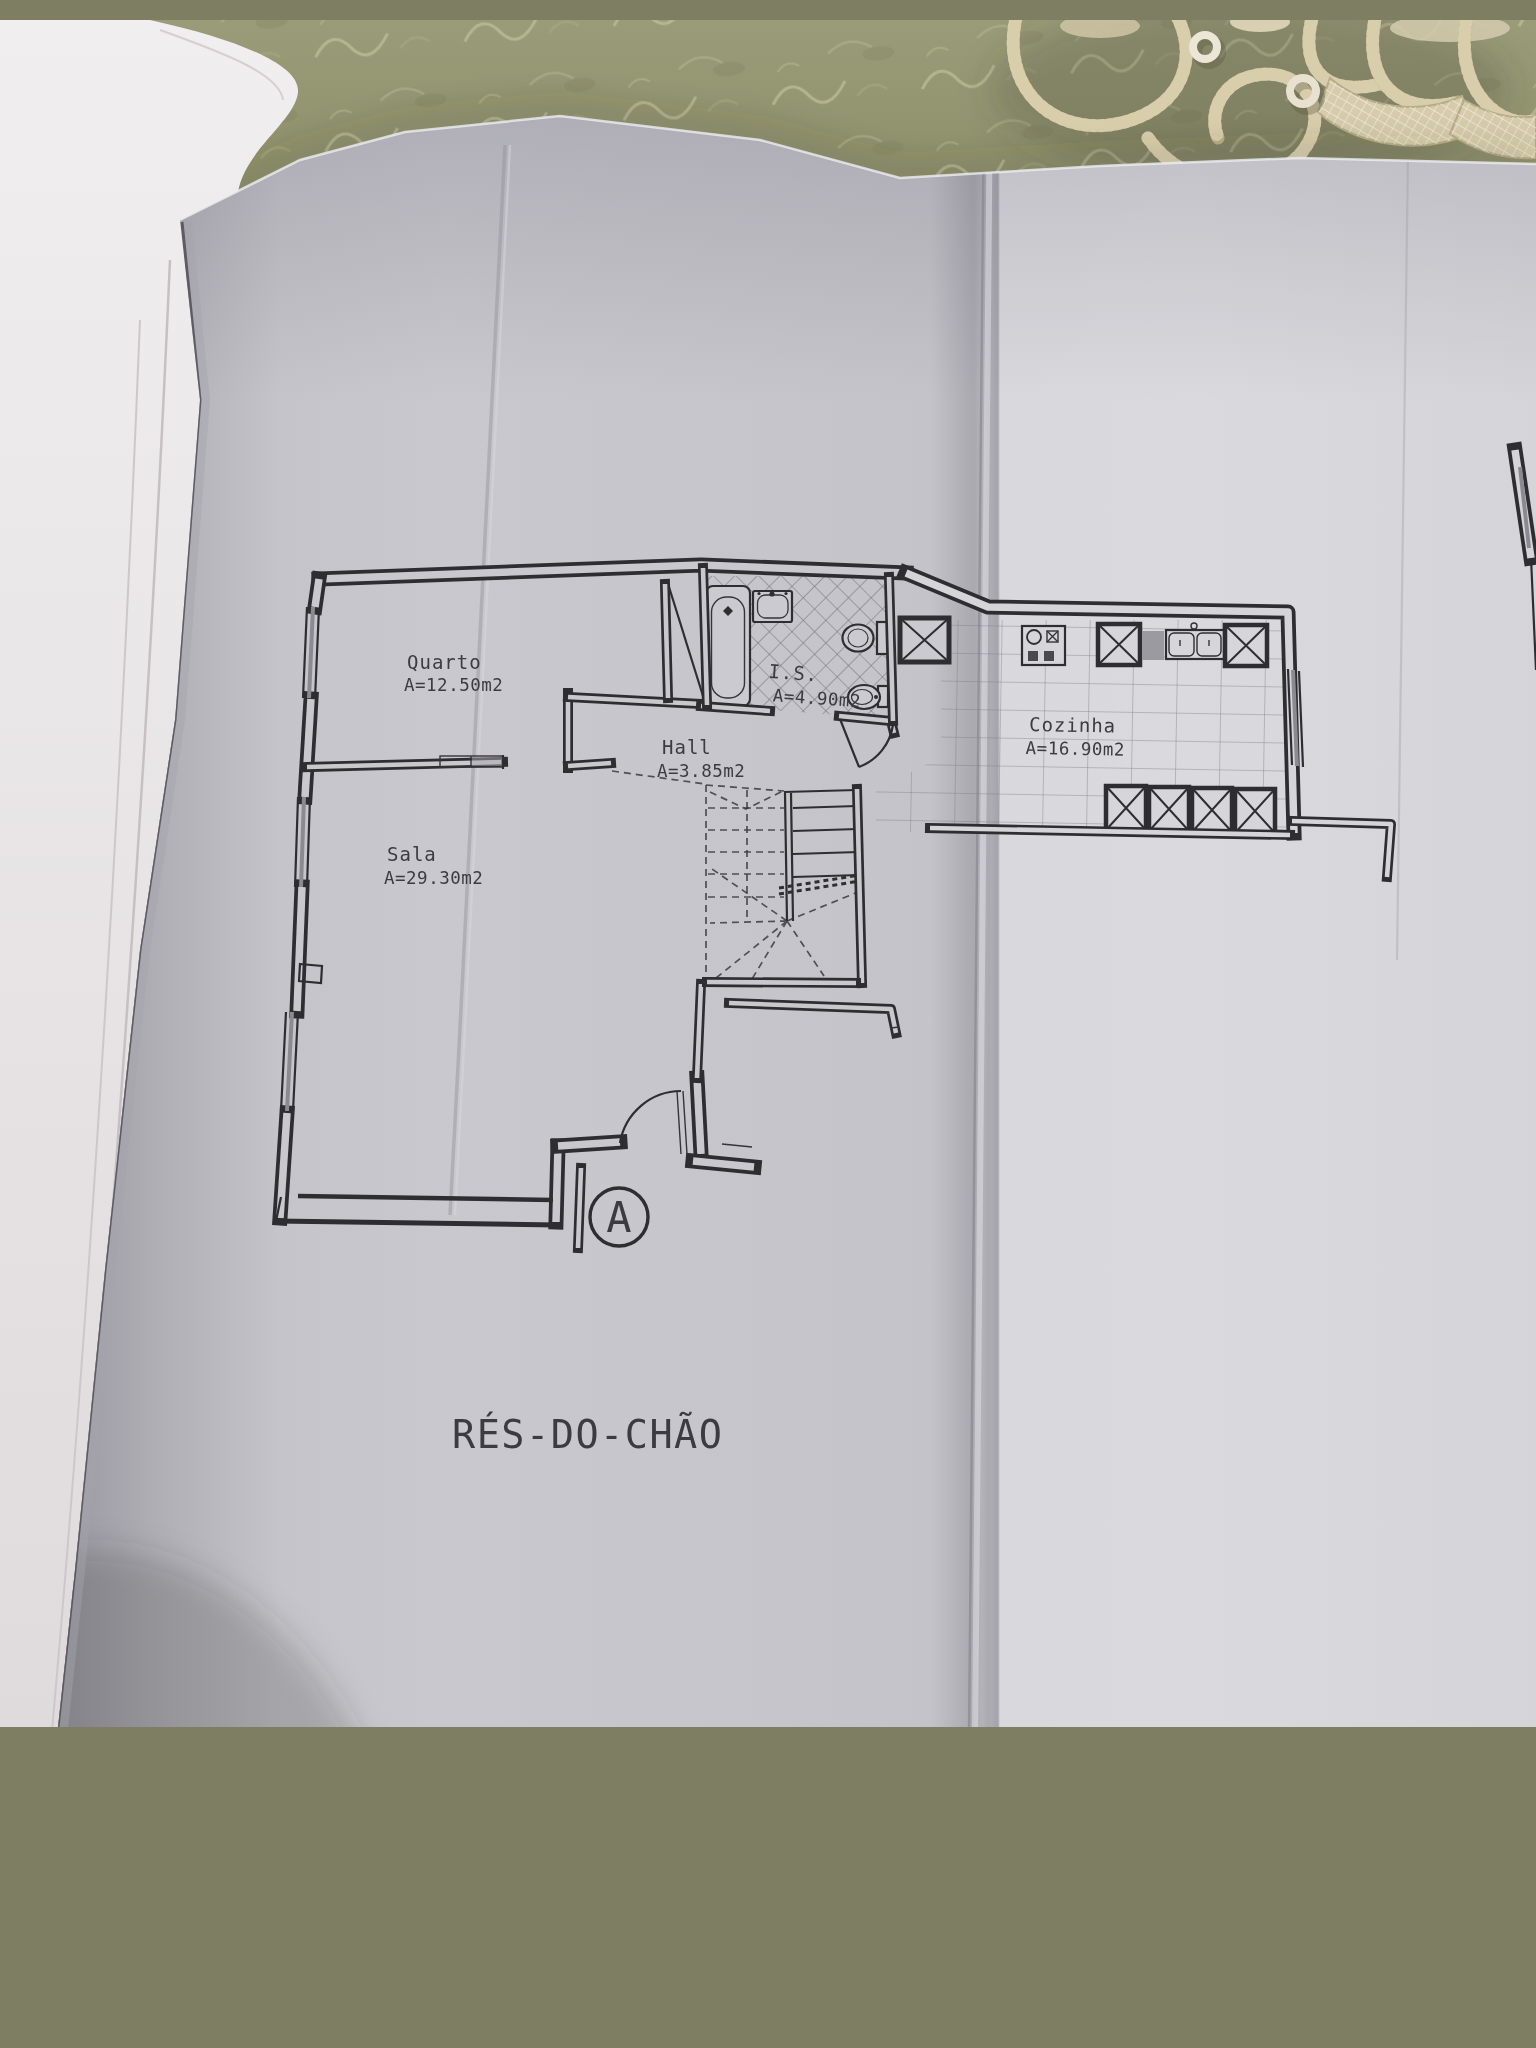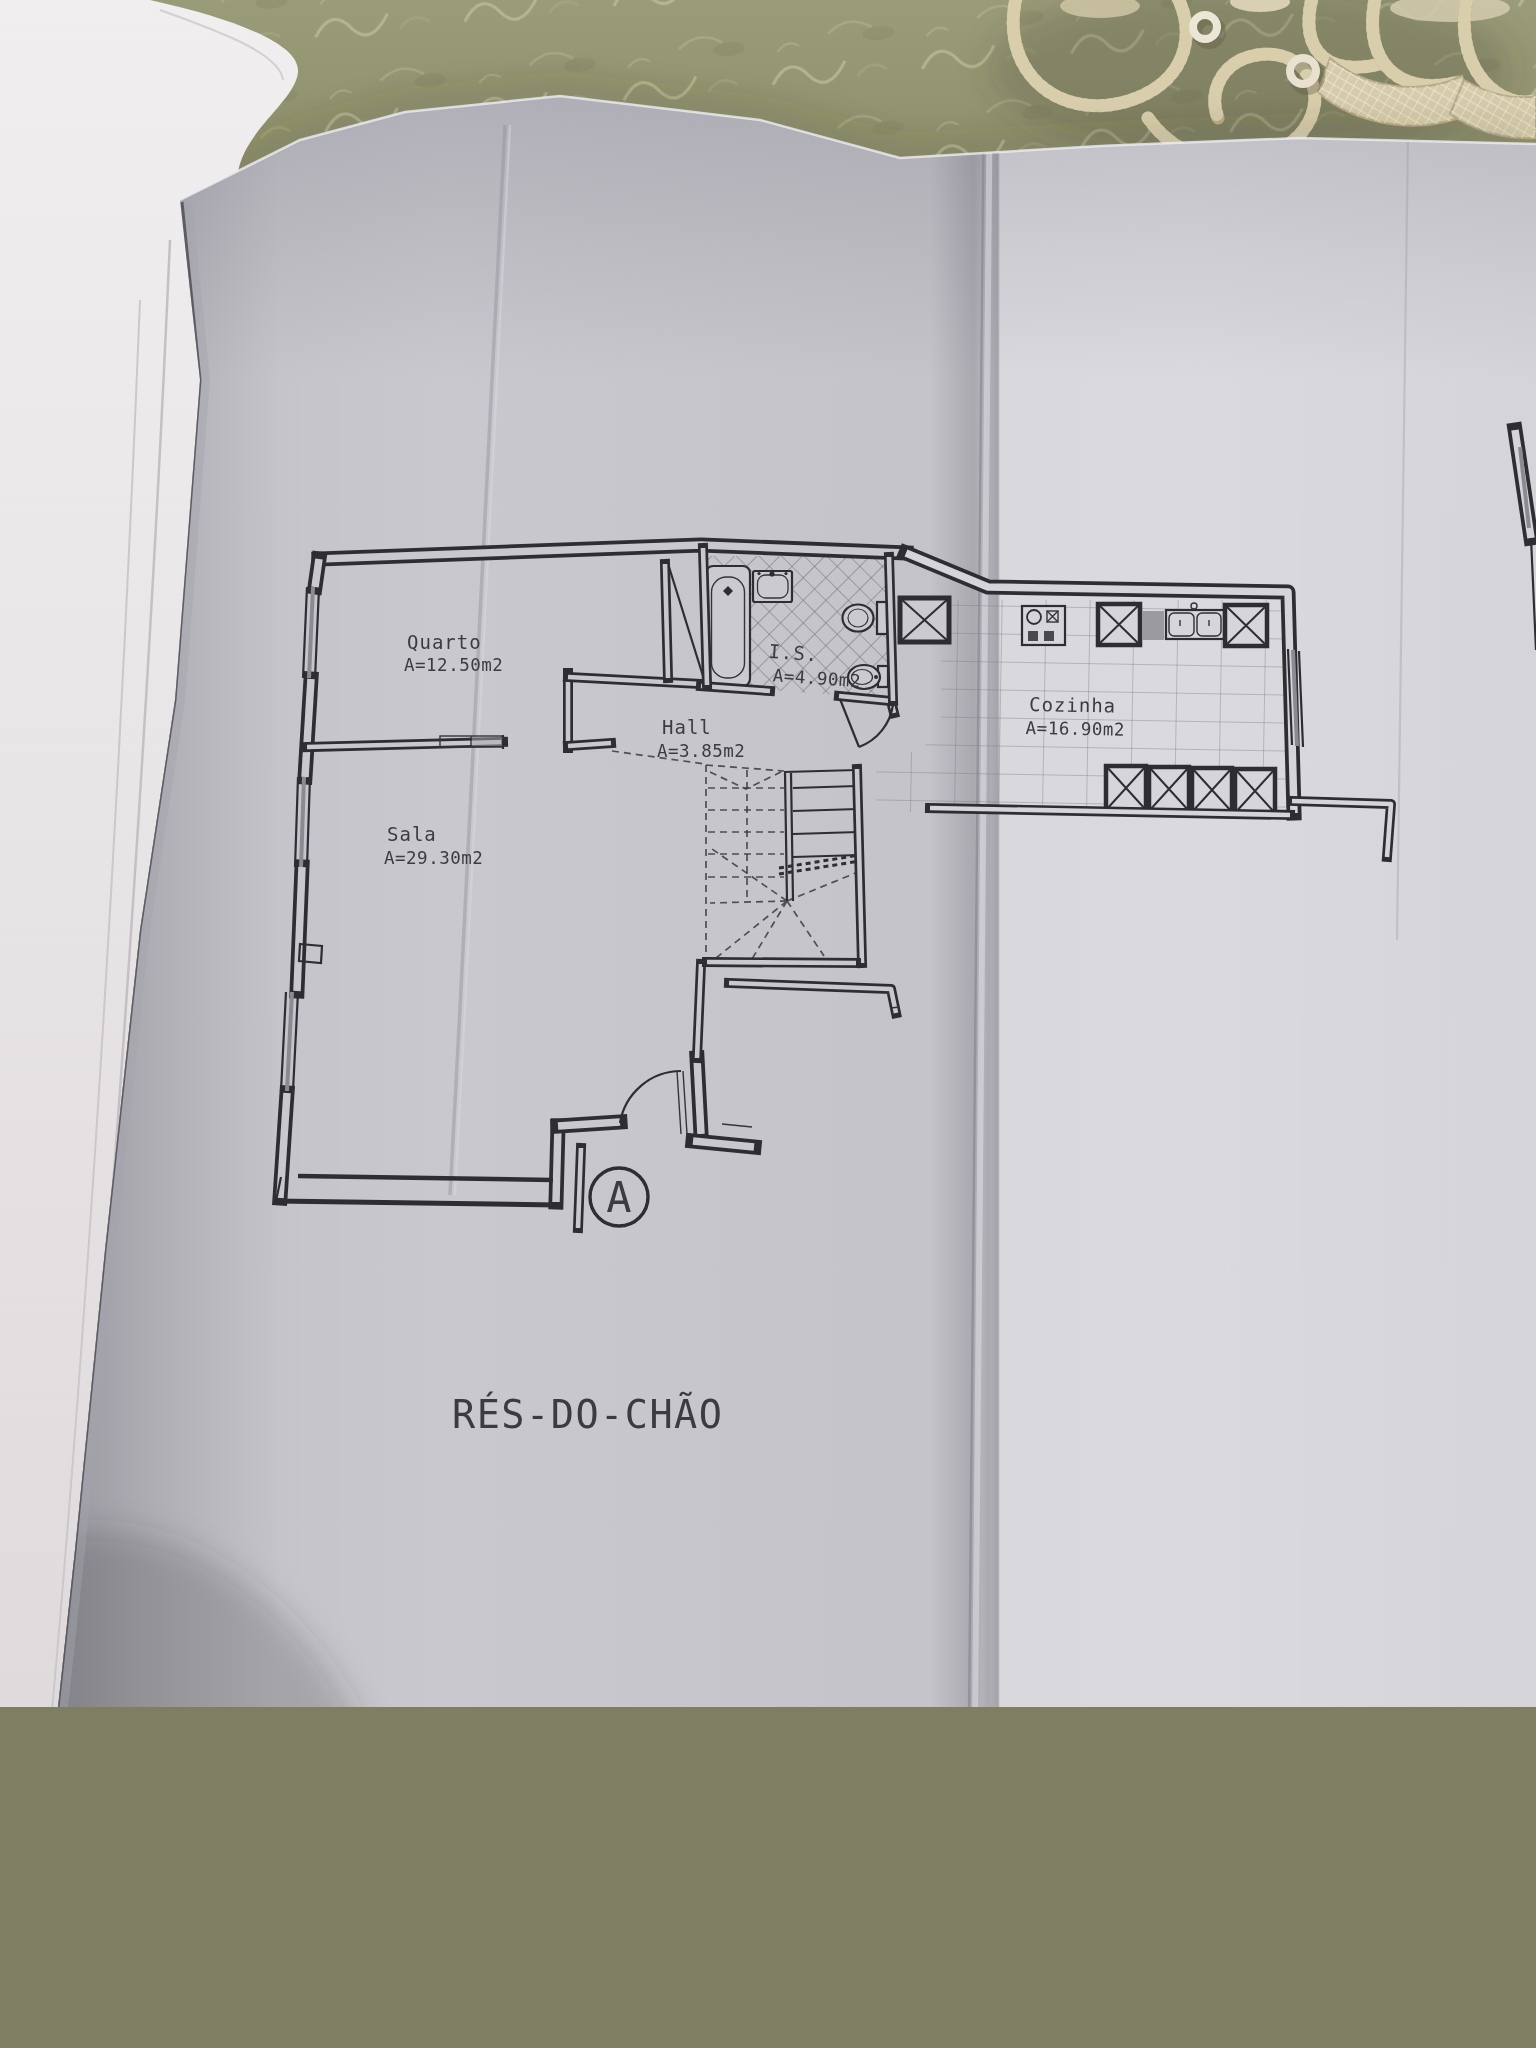--- a/index.html
+++ b/index.html
@@ -1,16 +1,16 @@
 <!DOCTYPE html>
 <html><head>
 <meta charset="utf-8">
 <style>
   html,body{margin:0;padding:0;background:#7d7e62;}
-  #stage{position:relative;width:1536px;height:1707px;overflow:hidden;}
+  #stage{position:relative;width:1536px;height:1707px;overflow:hidden;margin-top:20px;}
   svg{position:absolute;inset:0;display:block;}
   .wx{stroke:#2e2d31;stroke-width:15;fill:none;stroke-linejoin:round;stroke-linecap:square}
   .wn{stroke:#2e2d31;stroke-width:10;fill:none;stroke-linejoin:round;stroke-linecap:square}
   .cl {stroke:#c9c8ce;stroke-width:7.5;fill:none;stroke-linejoin:round;stroke-linecap:butt}
   .cln{stroke:#c9c8ce;stroke-width:4.6;fill:none;stroke-linejoin:round;stroke-linecap:butt}
   .clr{stroke:#d5d4d9;stroke-width:7.5;fill:none;stroke-linejoin:round;stroke-linecap:butt}
   .clnr{stroke:#d5d4d9;stroke-width:4.6;fill:none;stroke-linejoin:round;stroke-linecap:butt}
   .tl{stroke:#2e2d31;stroke-width:2.2;fill:none}
   .tl1{stroke:#35343a;stroke-width:1.4;fill:none}
   .dash{stroke:#3a3941;stroke-width:1.7;stroke-dasharray:7 5;opacity:.85;fill:none}

